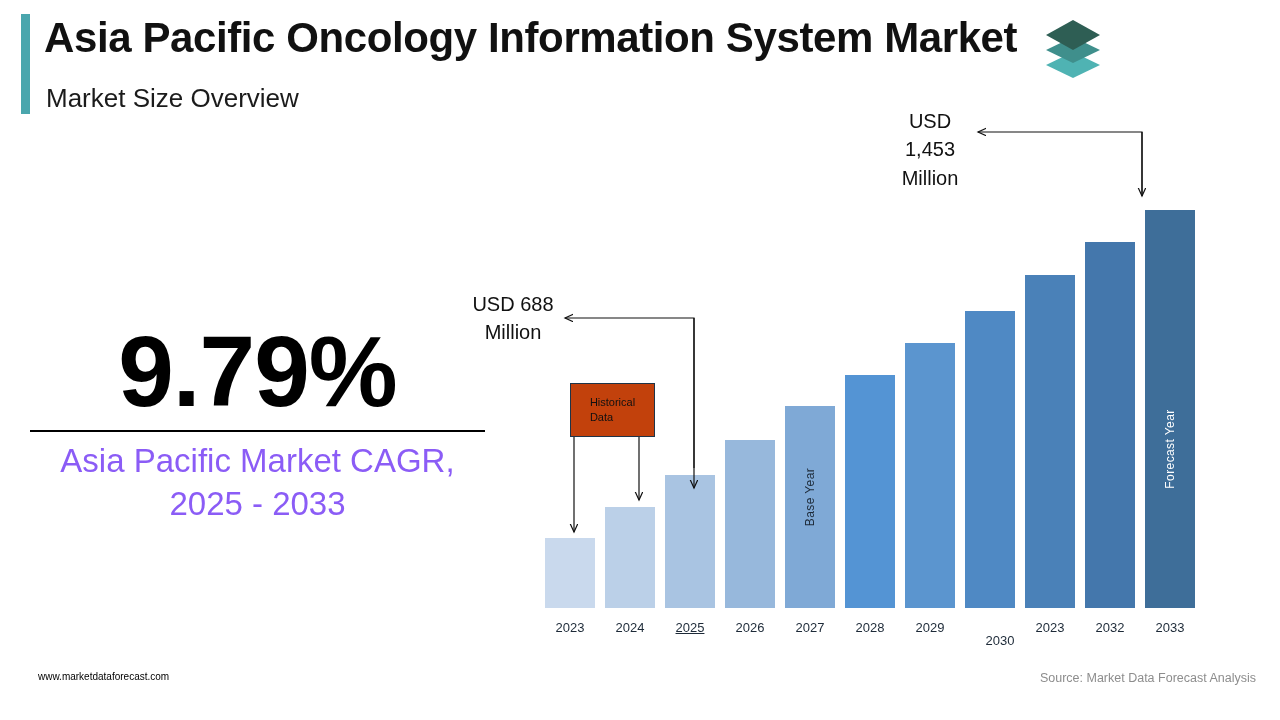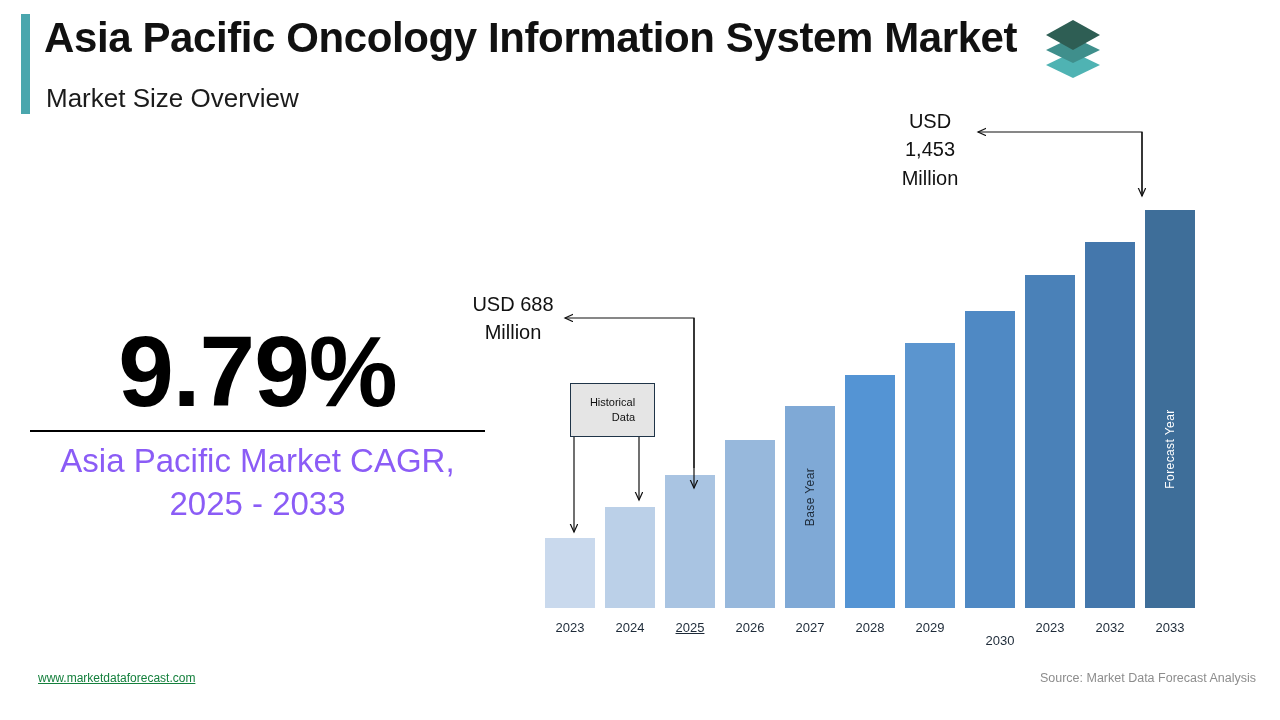--- a/index.html
+++ b/index.html
@@ -114,37 +114,36 @@
     color: #111111;
     text-align: center;
     line-height: 1.42;
     white-space: nowrap;
   }
   #hist-box {
     position: absolute;
     left: 570px; top: 383px;
     width: 83px; height: 52px;
     border: 1px solid #1f3448;
-    background: #e5e5e5;
+    background: #c2410c;
     display: flex;
     align-items: center;
     justify-content: center;
-    text-align: right;
+    text-align: left;
     font-size: 11px;
     color: #111111;
     line-height: 1.32;
   }
 
   
   #footer-url {
     position: absolute;
     left: 38px; top: 671px;
-    font-size: 12px;
-    color: #15803d;
-    text-decoration: underline;
+    font-size: 10px;
+    color: #000000;
   }
   #footer-source {
     position: absolute;
     right: 24px; top: 671px;
     font-size: 12.5px;
     color: #8d8d8d;
     margin-left: 30px;
   }
 </style>
 </head>

